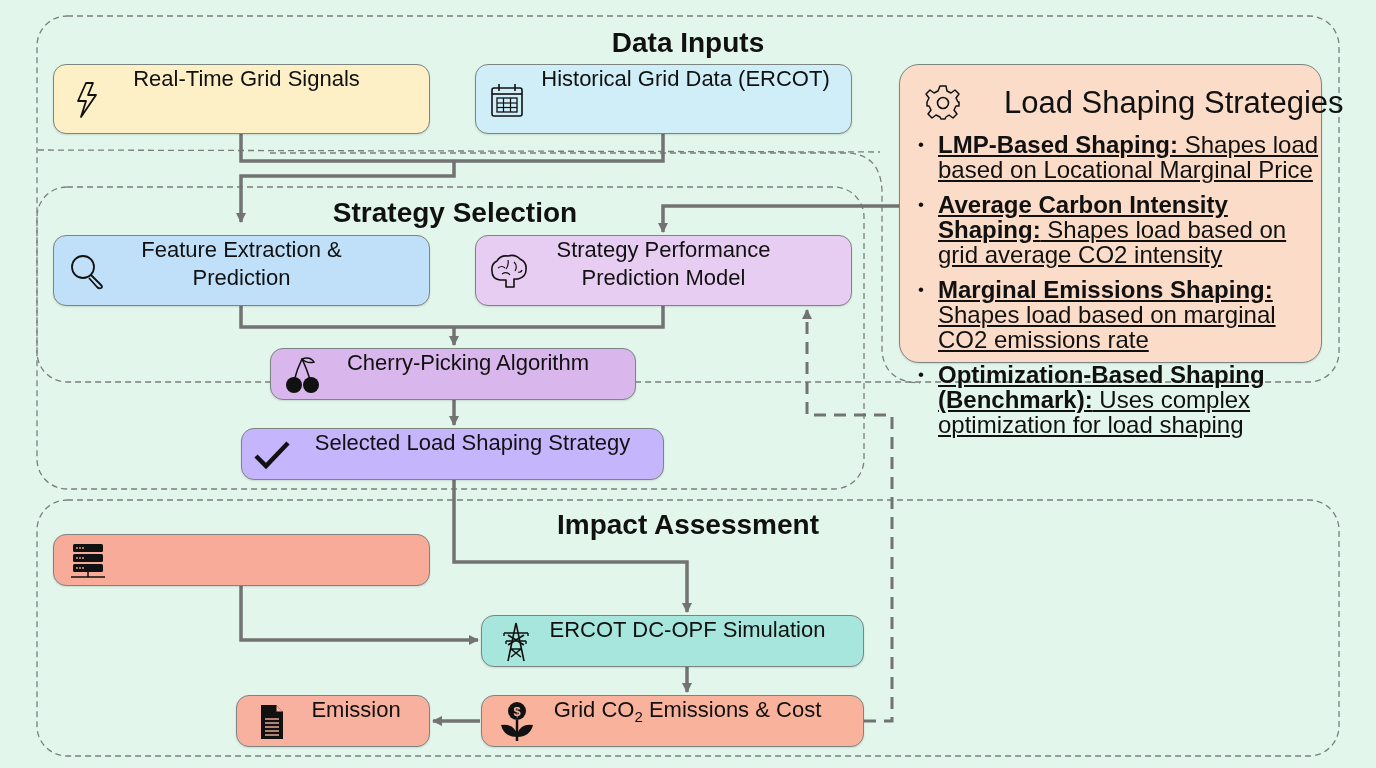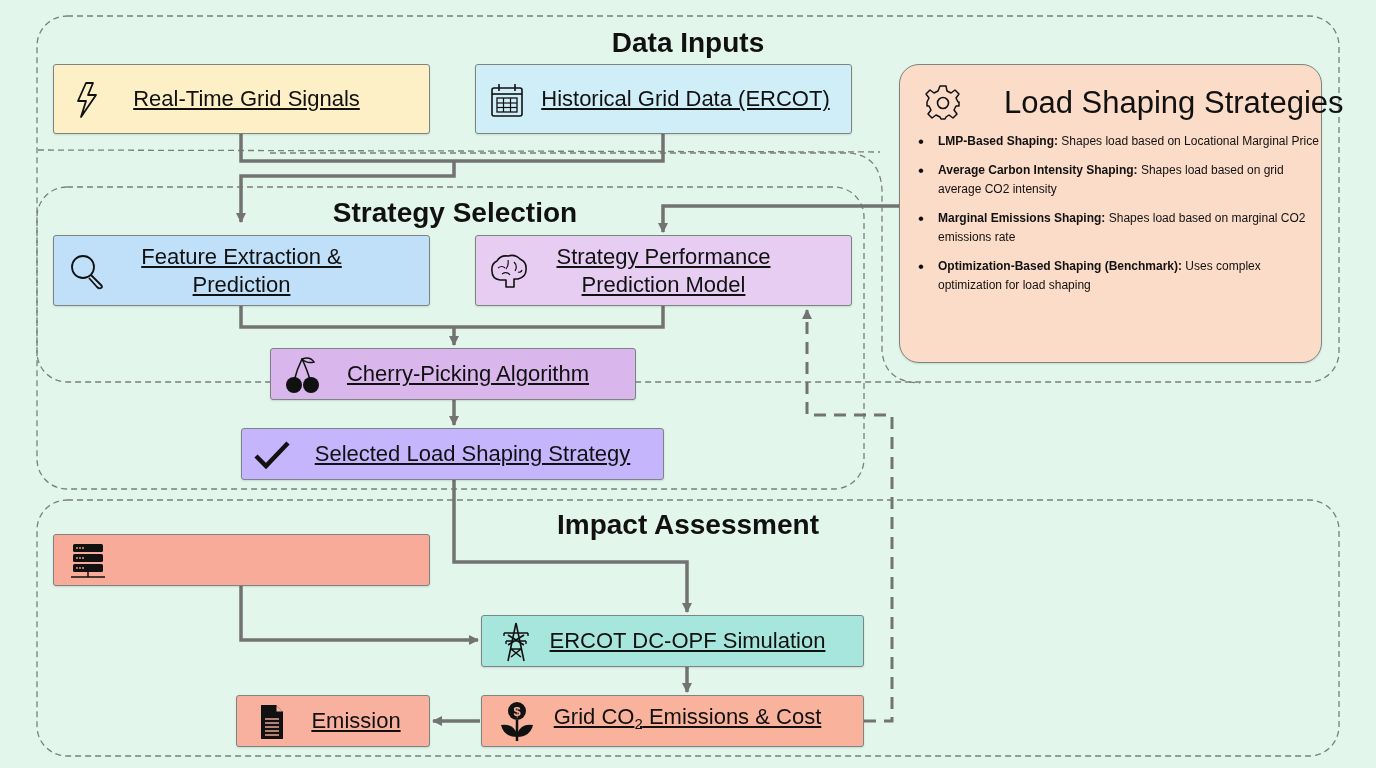--- a/index.html
+++ b/index.html
@@ -10,36 +10,36 @@
     color:#111;
   }
   svg.layer { position:absolute; left:0; top:0; }
   .group-title {
     position:absolute; font-weight:bold; font-size:28px; color:#111;
     white-space:nowrap; transform:translateX(-50%);
     font-family:"Liberation Sans", sans-serif;
   }
   .node {
     position:absolute; box-sizing:border-box;
-    border:1.5px solid #7c8582; border-radius:3px;
-    display:flex; align-items:center;
+    border:1.5px solid #7c8582; border-radius:13px;
+    display:flex; align-items:flex-start;
     box-shadow:0 1px 2px rgba(0,0,0,0.12);
-    font-size:22px; line-height:28px;text-decoration:underline;
+    font-size:22px; line-height:28px;
   }
   .node .icon { position:absolute; display:flex; align-items:center; justify-content:center; }
   .node .label { flex:1; text-align:center; }
   .strategies {
     position:absolute; left:899px; top:64px; width:423px; height:299px; box-sizing:border-box;
     background:#fbdcc8; border:1.5px solid #7c8582; border-radius:20px;
     box-shadow:0 1px 2px rgba(0,0,0,0.12);
   }
   .strategies .head { position:absolute; left:84px; top:20px; font-size:31px; white-space:nowrap;margin-left:20px; }
   .strategies .gear { position:absolute; left:24px; top:18px; }
   .strategies ul { position:absolute; left:18px; top:67px; margin:0; padding:0 0 0 20px; width:390px; list-style:none; }
-  .strategies li { position:relative; font-size:12px; line-height:19px; margin-bottom:10px; }
+  .strategies li { position:relative; font-size:24px; line-height:25px; margin-bottom:10px;text-decoration:underline; }
   .strategies li::before { content:"•"; position:absolute; left:-20px; top:0; font-size:17px; }
   .strategies li b { font-weight:bold; }
 </style>
 </head>
 <body>
 
 <svg class="layer" width="1376" height="768">
   <defs>
     <marker id="arrow" markerWidth="10" markerHeight="10" refX="9" refY="5" orient="auto" markerUnits="userSpaceOnUse">
       <path d="M0,0 L10,5 L0,10 z" fill="#737373"></path>

